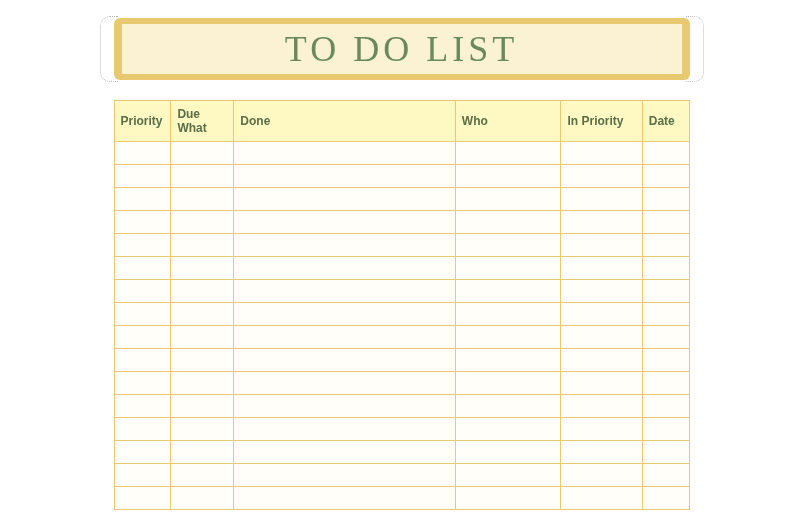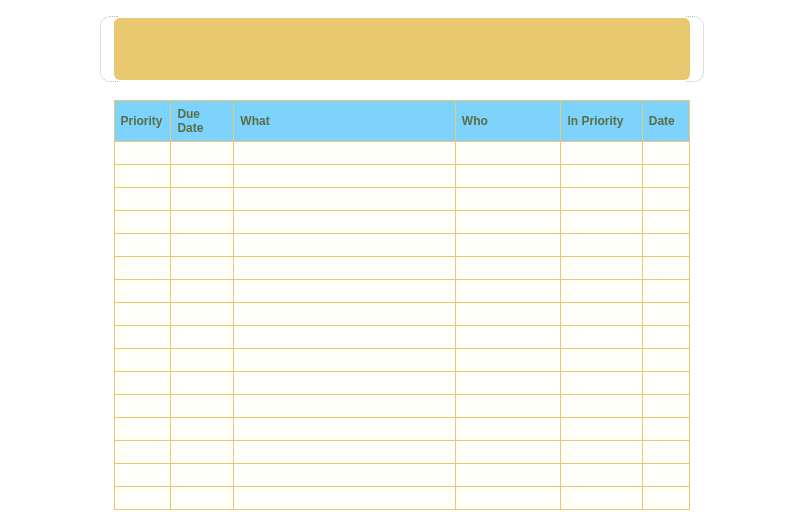--- a/index.html
+++ b/index.html
@@ -78,21 +78,21 @@
     .todo-table th {
       text-align: left;
       font-size: 12px;
       font-weight: bold;
       color: #5a6e48;
       padding: 6px 6px;
       border-top: 1.5px solid #e8c970;
       border-bottom: 1.5px solid #e8c970;
       border-left: 1px solid #e8c970;
       border-right: 1px solid #e8c970;
-      background: #7dd3fc;
+      background: #fef9c3;
     }
     .todo-table td {
       height: 23px;
       border: 1px solid #e8c970;
       background: #fffef8;
       padding: 2px 6px;
       font-size: 12px;
     }
     .col-priority { width: 56px; }
     .col-duedate { width: 62px; }
@@ -102,36 +102,39 @@
     .col-done { width: 46px; }
   </style>
 </head>
 <body>
 
 <div class="container">
   <div class="header-banner">
     <div class="bracket-left"></div>
     <div class="bracket-right"></div>
     <div class="banner-outer"></div>
+    <div class="banner-inner">
+      <div class="banner-title">TO DO LIST</div>
+    </div>
   </div>
 
   <table class="todo-table">
     <colgroup>
       <col class="col-priority">
       <col class="col-duedate">
       <col class="col-what">
       <col class="col-who">
       <col class="col-progress">
       <col class="col-done">
     </colgroup>
     <thead>
       <tr>
         <th>Priority</th>
-        <th>Due Date</th>
-        <th>What</th>
+        <th>Due What</th>
+        <th>Done</th>
         <th>Who</th>
         <th>In Priority</th>
         <th>Date</th>
       </tr>
     </thead>
     <tbody id="table-body">
     <tr>
           <td></td>
           <td></td>
           <td></td>

